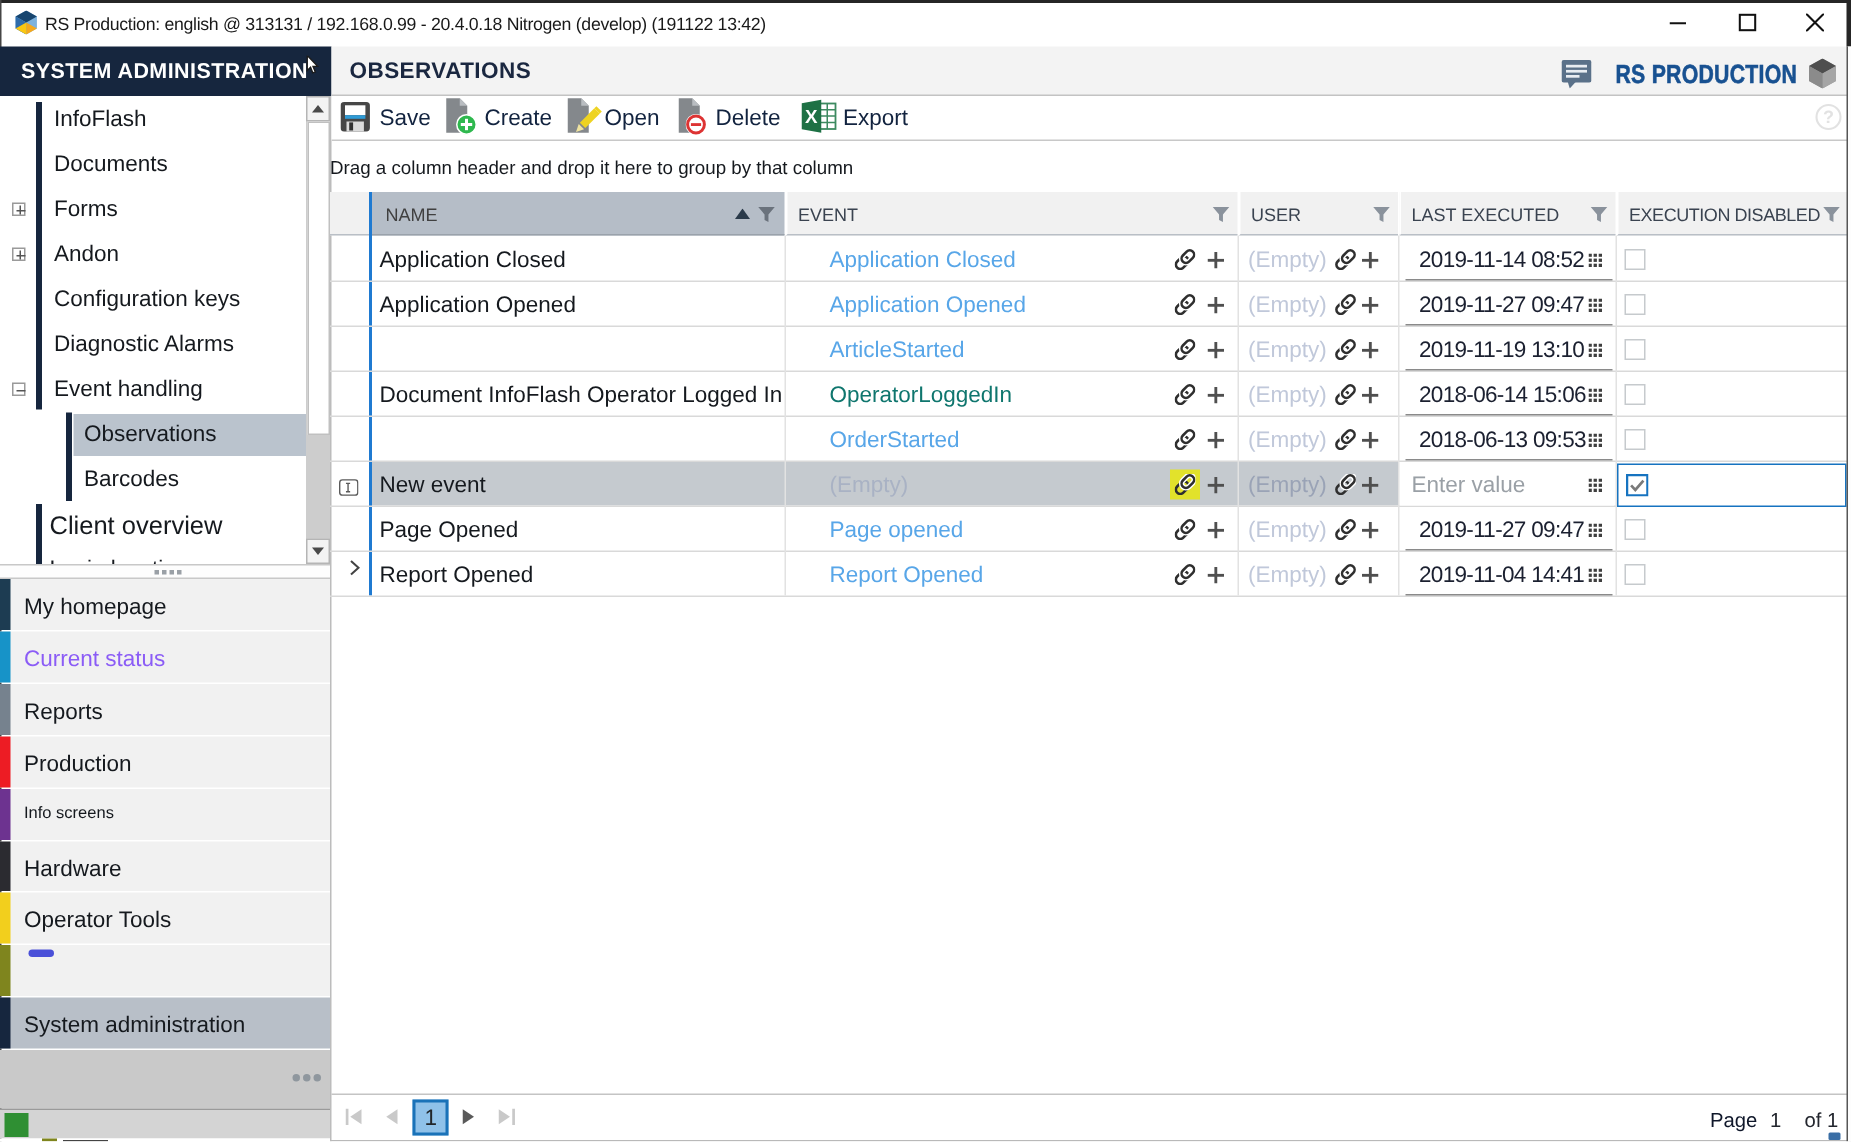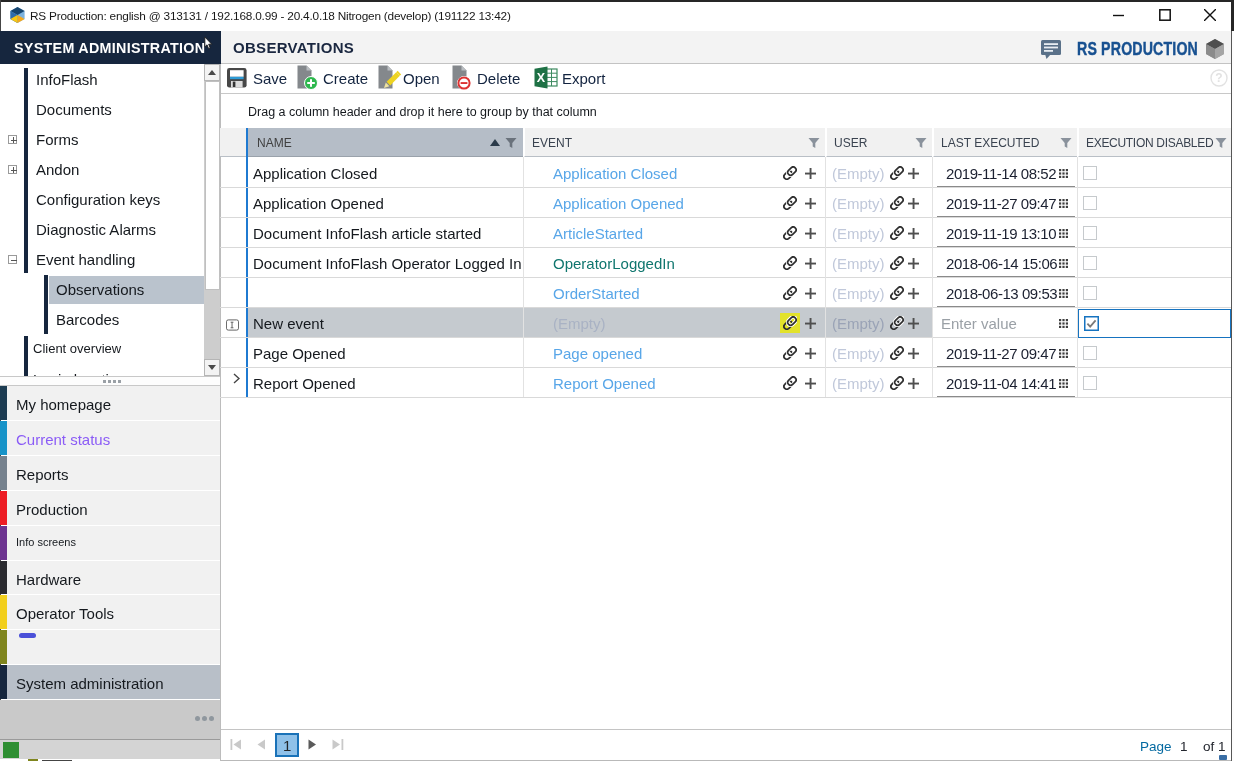--- a/index.html
+++ b/index.html
@@ -67,21 +67,21 @@
 <div class="abs" style="left:8px;top:165px;width:9px;height:9px;background:#fff;border:1px solid #9a9a9a"></div>
 <div class="abs" style="left:10.5px;top:169.5px;width:6px;height:1.2px;background:#555"></div>
 <div class="abs" style="left:13px;top:167px;width:1.2px;height:6px;background:#555"></div>
 <div class="txt" style="left:36px;top:191px;font-size:15px;color:#15191e">Configuration keys</div>
 <div class="txt" style="left:36px;top:221px;font-size:15px;color:#15191e">Diagnostic Alarms</div>
 <div class="txt" style="left:36px;top:251px;font-size:15px;color:#15191e">Event handling</div>
 <div class="abs" style="left:8px;top:255px;width:9px;height:9px;background:#fff;border:1px solid #9a9a9a"></div>
 <div class="abs" style="left:10.5px;top:259.5px;width:6px;height:1.2px;background:#555"></div>
 <div class="txt" style="left:56px;top:281px;font-size:15px;color:#15191e">Observations</div>
 <div class="txt" style="left:56px;top:311px;font-size:15px;color:#15191e">Barcodes</div>
-<div class="txt" style="left:33px;top:341px;font-size:13px;color:#15191e">Client overview</div>
+<div class="txt" style="left:33px;top:341px;font-size:17px;color:#15191e">Client overview</div>
 <div class="abs" style="left:0;top:371px;width:204px;height:5px;overflow:hidden">
       <div class="txt" style="left:33px;top:0;font-size:15px;color:#15191e">Login locations</div>
     </div>
 <div class="abs" style="left:204px;top:64px;width:16px;height:312px;background:#cdcdcd"></div>
 <svg class="abs" style="left:204px;top:64px" width="16" height="17" viewBox="0 0 16 17">
       <rect x="0.5" y="0.5" width="15" height="16" fill="#f3f3f3" stroke="#b5b5b5"></rect>
       <polygon points="8,6 12,11 4,11" fill="#4a4a4a"></polygon>
     </svg>
 <div class="abs" style="left:204.5px;top:81px;width:15px;height:209px;background:#fff;border:1px solid #c0c0c0"></div>
 <svg class="abs" style="left:204px;top:359px" width="16" height="17" viewBox="0 0 16 17">
@@ -177,21 +177,21 @@
 </svg>
 <div class="txt" style="left:253px;top:70px;font-size:15px;color:#12233f">Save</div>
 <div class="txt" style="left:323px;top:70px;font-size:15px;color:#12233f">Create</div>
 <div class="txt" style="left:403px;top:70px;font-size:15px;color:#12233f">Open</div>
 <div class="txt" style="left:477px;top:70px;font-size:15px;color:#12233f">Delete</div>
 <div class="txt" style="left:562px;top:70px;font-size:15px;color:#12233f">Export</div>
 <svg class="abs" style="left:1210px;top:69px" width="18" height="18" viewBox="0 0 18 18">
 <circle cx="9" cy="9" r="8" fill="none" stroke="#e2e2e2" stroke-width="1.4"></circle>
 <text x="9" y="13.2" font-family="Liberation Sans,sans-serif" font-size="12" font-weight="bold" fill="#e2e2e2" text-anchor="middle">?</text>
 </svg>
-<div class="txt" style="left:248px;top:105px;font-size:12.5px;color:#15191e">Drag a column header and drop it here to group by that column</div>
+<div class="txt" style="left:220px;top:105px;font-size:12.5px;color:#15191e">Drag a column header and drop it here to group by that column</div>
 <div class="abs" style="left:220px;top:128px;width:26px;height:29px;background:#f1f1f1;border-bottom:1px solid #b9bfc6"></div>
 <div class="abs" style="left:248px;top:128px;width:275px;height:29px;background:#b5bdc7;border-bottom:1px solid #9aa2ab"></div>
 <div class="abs" style="left:524px;top:128px;width:301px;height:29px;background:#f1f1f1;border-bottom:1px solid #b9bfc6;border-left:1px solid #fff"></div>
 <div class="txt" style="left:532px;top:136px;font-size:12px;color:#3a4350;letter-spacing:0px">EVENT</div>
 <svg class="abs" style="left:808px;top:137px" width="12" height="12" viewBox="0 0 12 12">
 <polygon points="0.5,1 11.5,1 7.3,6 7.3,11 4.7,9.6 4.7,6" fill="#8a929c"></polygon>
 </svg>
 <div class="abs" style="left:826px;top:128px;width:106px;height:29px;background:#f1f1f1;border-bottom:1px solid #b9bfc6;border-left:1px solid #fff"></div>
 <div class="txt" style="left:834px;top:136px;font-size:12px;color:#3a4350;letter-spacing:0px">USER</div>
 <svg class="abs" style="left:915px;top:137px" width="12" height="12" viewBox="0 0 12 12">
@@ -289,21 +289,20 @@
       <rect x="6.8" y="0.0" width="2.2" height="2.2" fill="#3f3f3f"></rect>
       <rect x="0.0" y="3.4" width="2.2" height="2.2" fill="#3f3f3f"></rect>
       <rect x="3.4" y="3.4" width="2.2" height="2.2" fill="#3f3f3f"></rect>
       <rect x="6.8" y="3.4" width="2.2" height="2.2" fill="#3f3f3f"></rect>
       <rect x="0.0" y="6.8" width="2.2" height="2.2" fill="#3f3f3f"></rect>
       <rect x="3.4" y="6.8" width="2.2" height="2.2" fill="#3f3f3f"></rect>
       <rect x="6.8" y="6.8" width="2.2" height="2.2" fill="#3f3f3f"></rect>
     </svg>
 <div class="abs" style="left:1083px;top:196px;width:14px;height:14px;background:#fff;border:1px solid #c6cacd"></div>
 <div class="abs" style="left:220px;top:247px;width:1012px;height:1px;background:#d9d9d9"></div>
-<div class="txt" style="left:253px;top:225px;font-size:15px;color:#15191e">Document InfoFlash article started</div>
 <div class="txt" style="left:553px;top:225px;font-size:15px;color:#58a6e8">ArticleStarted</div>
 <svg class="abs" style="left:783px;top:226px" width="14" height="14" viewBox="0 0 14 14">
 <g fill="none">
 <rect x="0.4" y="6.2" width="9.4" height="5.8" rx="2.9" stroke="#2f2f2f" stroke-width="1.7" transform="rotate(-45 5.1 9.1)"></rect>
 <rect x="4.2" y="2.2" width="9.4" height="5.8" rx="2.9" stroke="#fff" stroke-width="3.6" transform="rotate(-45 8.9 5.1)"></rect>
 <rect x="4.2" y="2.2" width="9.4" height="5.8" rx="2.9" stroke="#2f2f2f" stroke-width="1.7" transform="rotate(-45 8.9 5.1)"></rect>
 </g>
     </svg>
 <svg class="abs" style="left:805px;top:228px" width="11" height="11" viewBox="0 0 11 11">
 <rect x="0" y="4.6" width="11" height="1.9" fill="#4f4f4f"></rect>
@@ -564,19 +563,19 @@
 </svg>
 <div class="abs" style="left:275px;top:733px;width:24px;height:24px;background:#8fc1e9;border:2px solid #1a72b8"></div>
 <div class="txt" style="left:283px;top:737px;font-size:15px;color:#22262a">1</div>
 <svg class="abs" style="left:308px;top:739px" width="9" height="11" viewBox="0 0 9 11">
 <polygon points="0.5,0.5 0.5,10.5 8,5.5" fill="#5a5a5a"></polygon>
 </svg>
 <svg class="abs" style="left:332px;top:739px" width="12" height="11" viewBox="0 0 12 11">
 <polygon points="0.5,0.5 0.5,10.5 8,5.5" fill="#c9c9c9"></polygon>
       <rect x="9.5" y="0" width="1.8" height="11" fill="#c9c9c9"></rect>
 </svg>
-<div class="txt" style="left:1140px;top:739px;font-size:13.5px;color:#0369a1">Page</div>
+<div class="txt" style="left:1140px;top:739px;font-size:13.5px;color:#0f172a">Page</div>
 <div class="txt" style="left:1180px;top:739px;font-size:13.5px;color:#23262e">1</div>
 <div class="txt" style="left:1203px;top:739px;font-size:13.5px;color:#23262e">of 1</div>
 <div class="abs" style="left:1219px;top:755px;width:8px;height:5px;background:#3a6ea5;border-radius:1px"></div>
 <div class="abs" style="left:1231px;top:0;width:3px;height:31px;background:#262626"></div>
 <div class="abs" style="left:1231px;top:31px;width:1px;height:730px;background:#565656"></div>
 <div class="abs" style="left:1232px;top:31px;width:2px;height:730px;background:#fdfdfd"></div>
 </div>
 </body></html>

